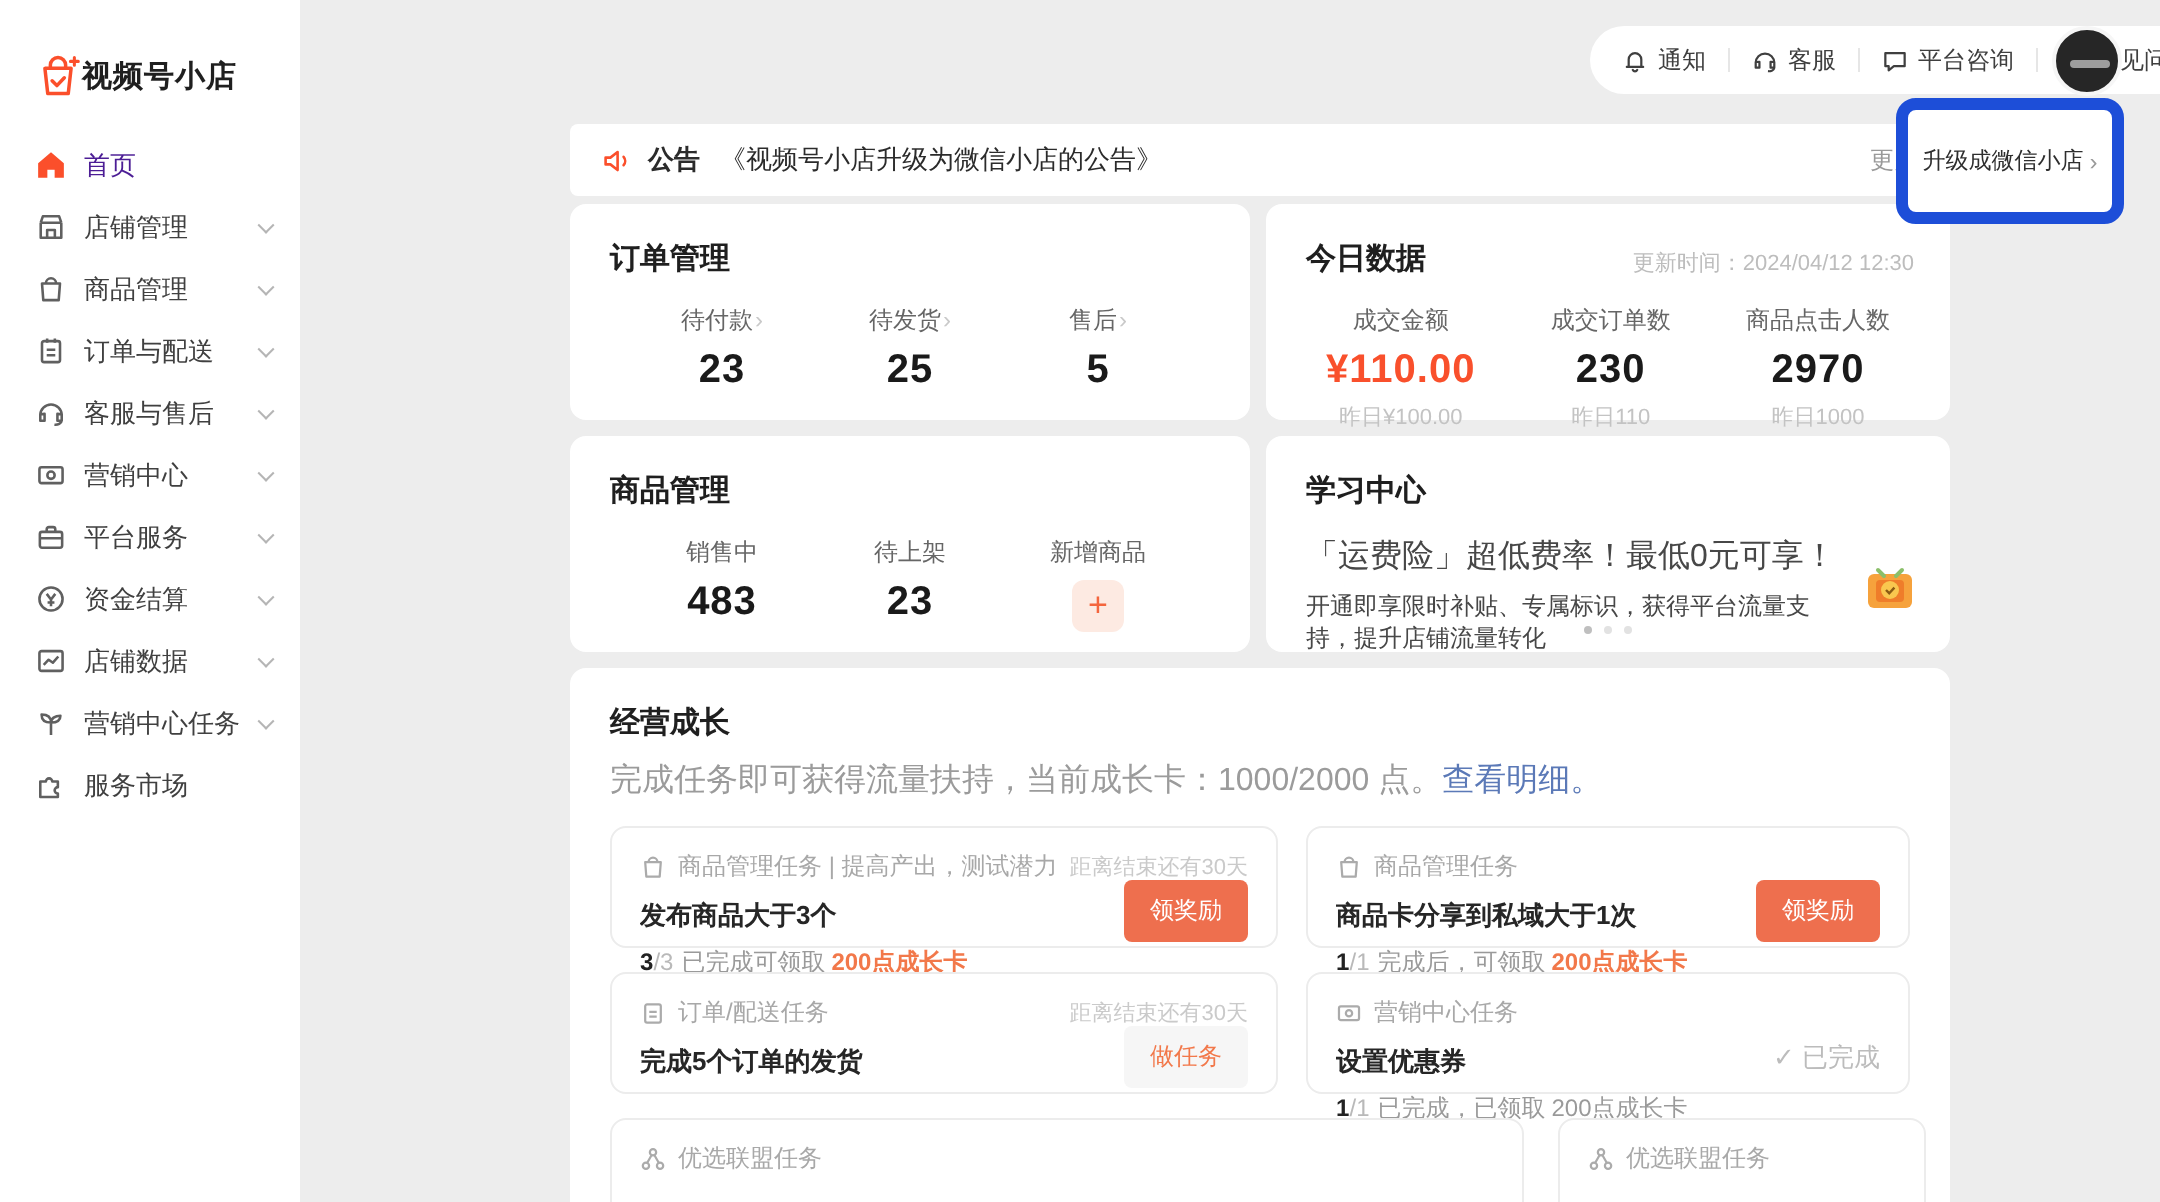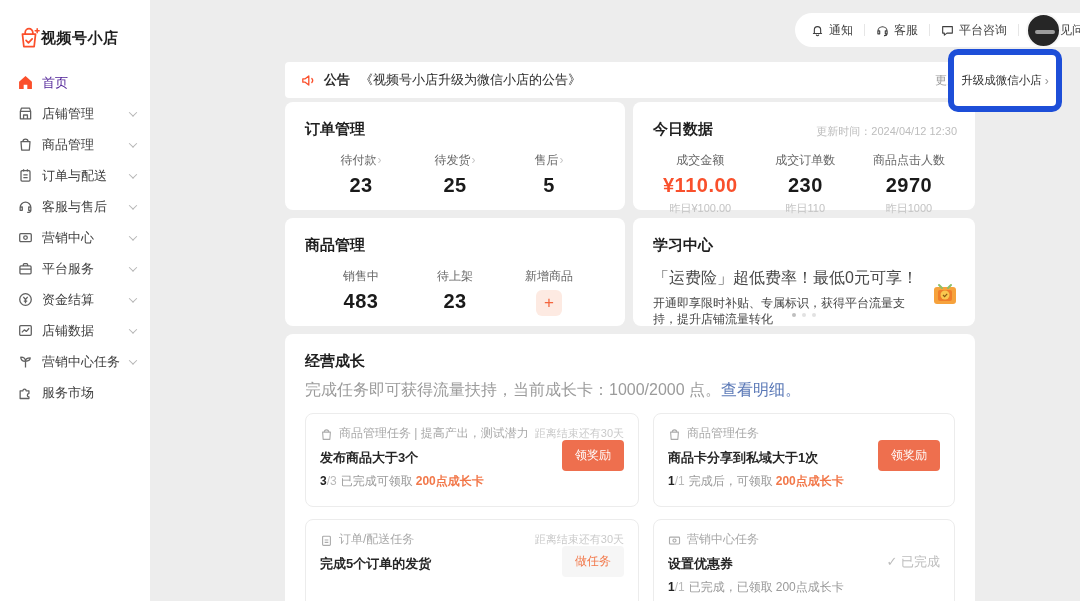--- a/index.html
+++ b/index.html
@@ -62,21 +62,21 @@
   .learn-line2 { margin-top:6px; font-size:12px; color:#474747; width:268px; line-height:1.35; }
   .learn-img { position:absolute; right:14px; top:60px; width:32px; height:28px; }
   .dots { position:absolute; left:0; right:0; bottom:9px; display:flex; justify-content:center; gap:6px; }
   .dot { width:4px; height:4px; border-radius:50%; background:#e2e2e2; cursor:pointer; }
   .dot.on { background:#bfbfbf; }
 
   
   .growth-sub { margin-top:9px; font-size:16px; color:#9b9b9b; }
   .growth-sub .lnk { color:#5b79b7; cursor:pointer; }
   .task-grid { margin-top:12px; display:grid; grid-template-columns:1fr 1fr; gap:12px 14px; }
-  .task { position:relative; height:94px; border:1px solid #ececec; border-radius:8px; padding:11px 14px; background:#fff; }
+  .task { position:relative; height:61px; border:1px solid #ececec; border-radius:8px; padding:11px 14px; background:#fff; }
   .t-head { display:flex; align-items:center; gap:6px; }
   .t-ic { width:13px; height:13px; color:#ababab; flex:none; }
   .t-ic svg { width:13px; height:13px; }
   .t-cat { font-size:12px; color:#a8a8a8; white-space:nowrap; }
   .t-deadline { margin-left:auto; font-size:11px; color:#cacaca; white-space:nowrap; }
   .t-title { margin-top:7px; font-size:13px; font-weight:700; color:#262626; white-space:nowrap; overflow:hidden; }
   .t-prog { margin-top:6px; font-size:12px; color:#9a9a9a; white-space:nowrap; }
   .t-done { color:#222; font-weight:700; }
   .t-total { color:#b9b9b9; }
   .t-desc { margin:0 3px 0 4px; }

